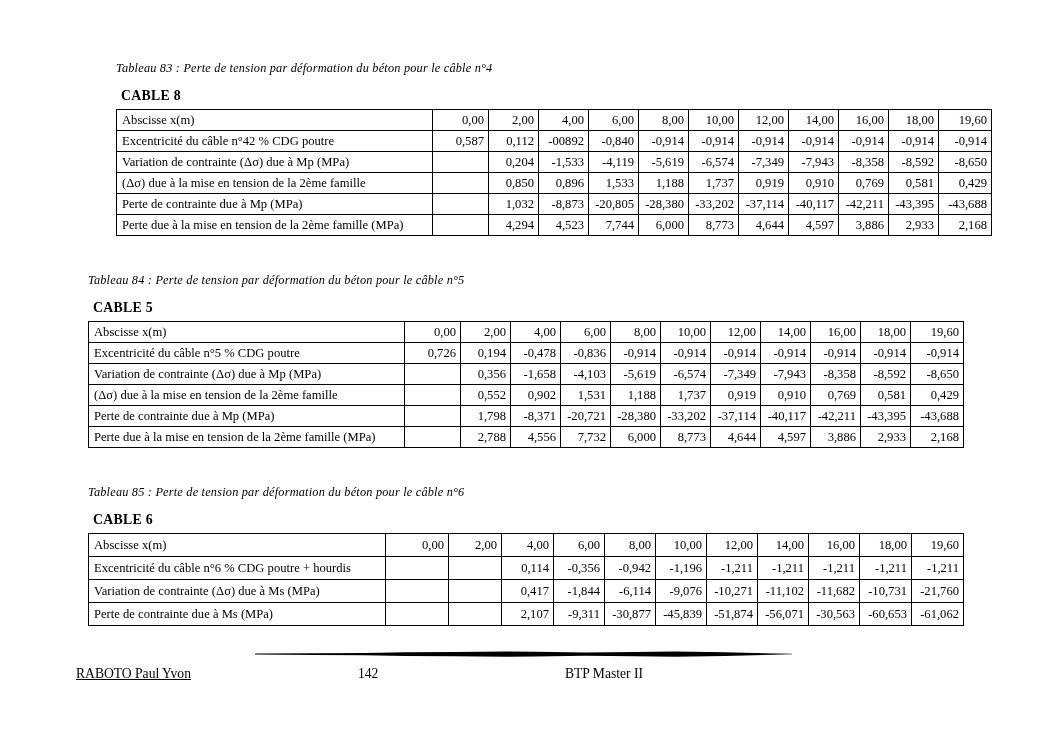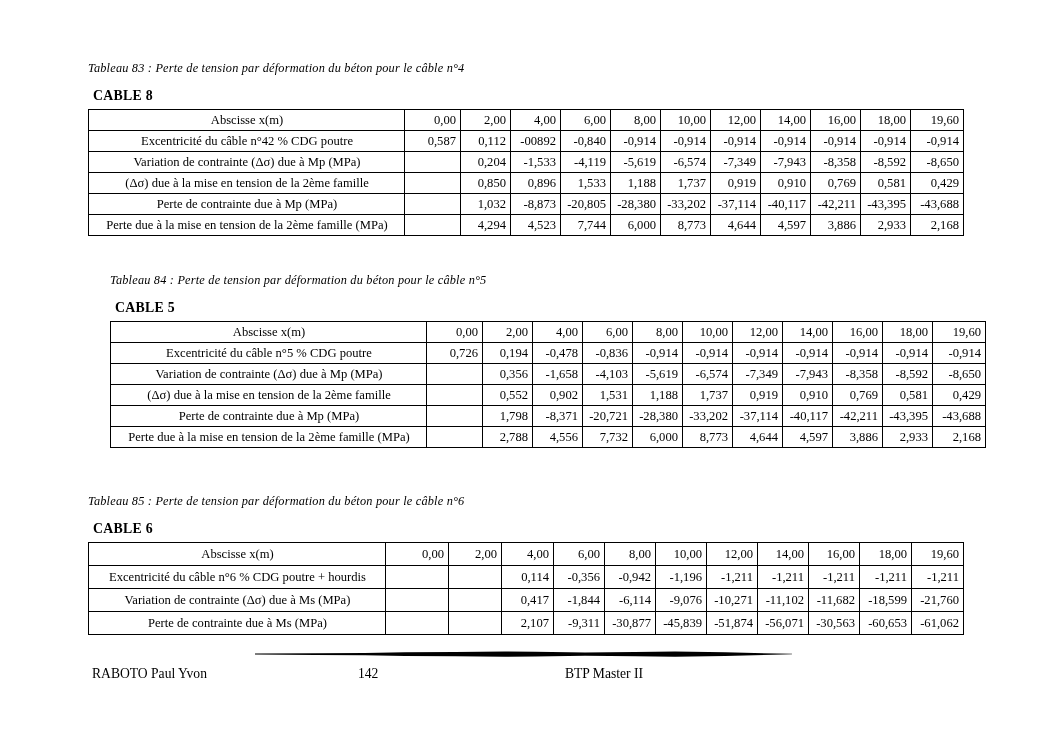--- a/index.html
+++ b/index.html
@@ -35,33 +35,33 @@
     font-size: 12.6px;
   }
   table.data-table td {
     border: 1px solid #000;
     height: 21px;
     padding: 0 4px 0 5px;
     overflow: hidden;
     white-space: nowrap;
   }
   table.rows-tall td { height: 23px; }
-  td.row-label { text-align: center; }
+  td.row-label { text-align: left; }
   td.cell { text-align: right; }
 
   .footer-divider { position: absolute; left: 255px; top: 650px; }
   .footer-row { position: absolute; top: 666px; left: 0; width: 1053px; height: 20px; font-size: 13.6px; }
-  .footer-author { position: absolute; left: 92px; }
+  .footer-author { position: absolute; left: 76px; text-decoration: underline; }
   .footer-page { position: absolute; left: 358px; font-weight: normal; }
   .footer-program { position: absolute; left: 565px; }
 
   
-  #sec0 { top: 62px; }
-  #sec1 { top: 274px; margin-left: 22px; }
-  #sec2 { top: 486px; margin-top: 9px; }
+  #sec0 { top: 62px; margin-left: 28px; }
+  #sec1 { top: 274px; }
+  #sec2 { top: 486px; }
 </style>
 </head>
 <body>
 
 <div class="page">
 
   <section class="table-block" id="sec0">
     <p class="caption">Tableau 83 : Perte de tension par déformation du béton pour le câble n°4</p>
     <h3 class="cable-heading">CABLE 8</h3>
     <table class="data-table" data-table="0">
@@ -326,21 +326,21 @@
             <td class="row-label">Variation de contrainte (Δσ) due à Ms (MPa)</td>
             <td class="cell"></td>
             <td class="cell"></td>
             <td class="cell">0,417</td>
             <td class="cell">-1,844</td>
             <td class="cell">-6,114</td>
             <td class="cell">-9,076</td>
             <td class="cell">-10,271</td>
             <td class="cell">-11,102</td>
             <td class="cell">-11,682</td>
-            <td class="cell">-18,599</td>
+            <td class="cell">-10,731</td>
             <td class="cell">-21,760</td>
           </tr>
           <tr>
             <td class="row-label">Perte de contrainte due à Ms (MPa)</td>
             <td class="cell"></td>
             <td class="cell"></td>
             <td class="cell">2,107</td>
             <td class="cell">-9,311</td>
             <td class="cell">-30,877</td>
             <td class="cell">-45,839</td>

